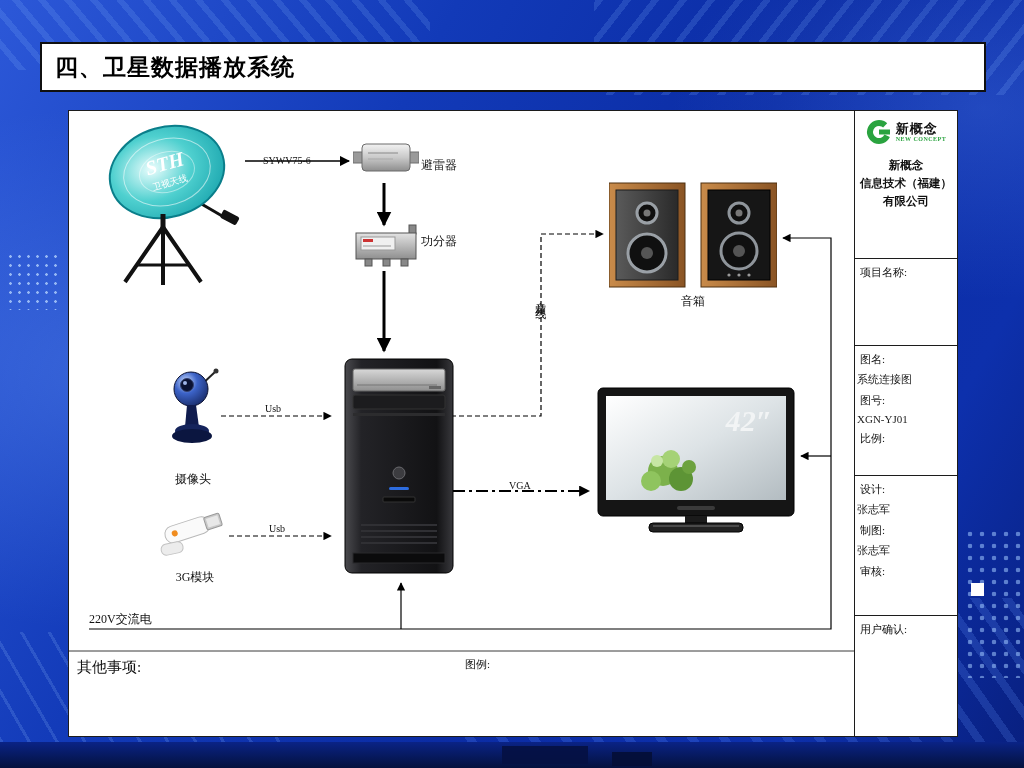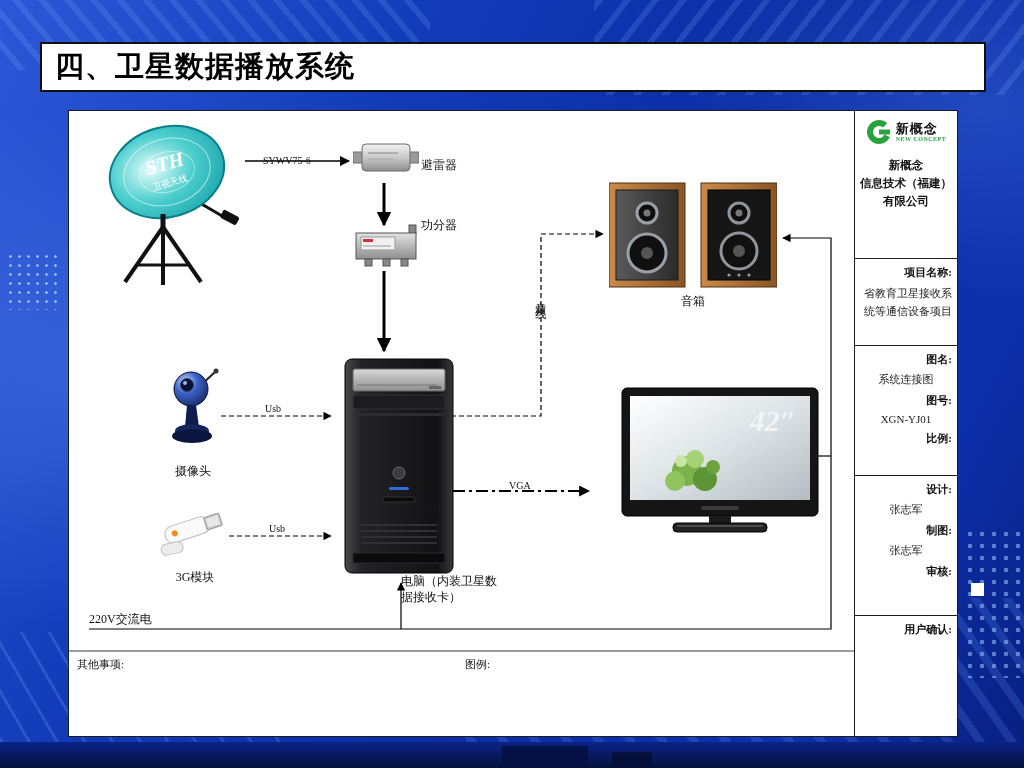--- a/index.html
+++ b/index.html
@@ -15,35 +15,35 @@
 #deco-tr{right:0;top:0;width:430px;height:95px;background:repeating-linear-gradient(-52deg,rgba(255,255,255,0) 0 16px,rgba(130,180,255,.18) 16px 22px)}
 #deco-br{right:0;bottom:0;width:560px;height:170px;background:repeating-linear-gradient(55deg,rgba(0,0,40,0) 0 18px,rgba(100,150,255,.20) 18px 26px)}
 #deco-bl{left:0;bottom:26px;width:300px;height:110px;background:repeating-linear-gradient(60deg,rgba(150,195,255,.18) 0 3px,rgba(0,0,0,0) 3px 24px)}
 #deco-dots-left{left:6px;top:252px;width:54px;height:58px;background-image:radial-gradient(rgba(185,215,255,.75) 1px,transparent 1.6px);background-size:9px 9px}
 #deco-dots-right{right:2px;top:528px;width:58px;height:150px;background-image:radial-gradient(rgba(160,200,255,.55) 2px,transparent 2.6px);background-size:12px 12px}
 #deco-white-sq{right:40px;top:583px;width:13px;height:13px;background:#fff}
 #deco-bottom{left:0;bottom:0;width:1024px;height:26px;background:linear-gradient(#0a2386,#04113d)}
 #deco-b1{left:502px;bottom:4px;width:86px;height:18px;background:#051142;opacity:.9}
 #deco-b2{left:612px;bottom:2px;width:40px;height:14px;background:#040e36;opacity:.9}
 .title-bar{position:absolute;left:40px;top:42px;width:946px;height:50px;background:#fff;border:2px solid #101010;display:flex;align-items:center;padding-left:13px}
-.title-bar span{font-family:"Liberation Sans","DejaVu Sans",sans-serif;font-weight:bold;font-size:29px;color:#000;letter-spacing:1px}
+.title-bar span{font-family:"Liberation Sans","DejaVu Sans",sans-serif;font-weight:bold;font-size:23px;color:#000;letter-spacing:1px}
 .diagram{position:absolute;left:68px;top:110px;width:890px;height:627px;background:#fff;border:1px solid #1c1c1c;overflow:hidden}
 .drawing{position:absolute;left:0;top:0;right:103px;bottom:0}
 .wires{position:absolute;left:0;top:0}
 .dev{position:absolute}
 .lbl{position:absolute;font-size:12px;color:#111;line-height:1.35}
 .lbl-s{font-size:10px}
 .center{text-align:center}
 .ml{white-space:pre-line}
 .vert{writing-mode:vertical-rl;text-orientation:upright;letter-spacing:3px;font-size:11px}
 .tblock{position:absolute;top:0;right:0;width:103px;height:100%;border-left:1px solid #1c1c1c;display:flex;flex-direction:column;background:#fff}
 .tb-sec{border-bottom:1px solid #1c1c1c;overflow:hidden}
 .tb-sec:last-child{border-bottom:none;flex:1}
-.tb-label{font-weight:bold;font-size:11px;color:#111;padding:6px 5px 0;text-align:right}
-.tb-value{font-size:11px;color:#222;text-align:center;padding:5px 2px 0}
+.tb-label{font-weight:normal;font-size:11px;color:#111;padding:6px 5px 0;text-align:left}
+.tb-value{font-size:11px;color:#222;text-align:left;padding:5px 2px 0}
 .logo-row{display:flex;align-items:center;justify-content:center;gap:4px;margin-top:8px}
 .logo-text{display:flex;flex-direction:column;line-height:1.1}
 .logo-cn{font-weight:bold;font-size:13px;color:#0e0e0e;letter-spacing:1px}
 .logo-en{font-size:6px;color:#2aa33f;font-weight:bold;letter-spacing:.5px}
 .company{text-align:center;font-weight:bold;font-size:11.5px;line-height:1.55;margin-top:12px;color:#111}
 </style>
 </head>
 <body>
 
 <div class="stage">
@@ -144,42 +144,42 @@
           <rect x="56" y="2" width="7" height="9" fill="#888" stroke="#555"></rect>
           <rect x="3" y="10" width="60" height="26" fill="url(#metalB)" stroke="#555"></rect>
           <rect x="8" y="14" width="34" height="13" fill="#f0f0f0" stroke="#999"></rect>
           <rect x="10" y="16" width="10" height="3" fill="#c33"></rect>
           <line x1="10" y1="23" x2="38" y2="23" stroke="#999"></line>
           <rect x="12" y="36" width="7" height="7" fill="#888" stroke="#555"></rect>
           <rect x="30" y="36" width="7" height="7" fill="#888" stroke="#555"></rect>
           <rect x="48" y="36" width="7" height="7" fill="#888" stroke="#555"></rect>
         </svg>
       </div>
-      <div class="lbl" style="left:352px;top:106px">功分器</div>
+      <div class="lbl" style="left:352px;top:122px">功分器</div>
 
       <div class="dev" style="left:96px;top:252px;width:56px;height:100px">
         <svg viewBox="0 0 56 100" width="56" height="100">
           <defs>
             <radialGradient id="camG" cx=".35" cy=".3" r=".95">
               <stop offset="0" stop-color="#cfe0ff"></stop>
               <stop offset=".35" stop-color="#3c63c8"></stop>
               <stop offset="1" stop-color="#0a1440"></stop>
             </radialGradient>
           </defs>
           <path d="M34 24 L50 9" stroke="#222" stroke-width="2" fill="none"></path>
           <circle cx="51" cy="8" r="2.5" fill="#333"></circle>
           <circle cx="26" cy="26" r="17" fill="url(#camG)" stroke="#0a1030"></circle>
           <circle cx="22" cy="22" r="6.5" fill="#0b1233" stroke="#33406e"></circle>
           <circle cx="20" cy="20" r="2" fill="#9fb4e8"></circle>
           <path d="M22 42 L20 64 L34 64 L31 42 Z" fill="#101c4e"></path>
           <ellipse cx="27" cy="68" rx="17" ry="7" fill="#15245c"></ellipse>
           <ellipse cx="27" cy="73" rx="20" ry="7" fill="#0b1640"></ellipse>
         </svg>
       </div>
-      <div class="lbl center" style="left:96px;top:352px;width:56px">摄像头</div>
+      <div class="lbl center" style="left:96px;top:360px;width:56px">摄像头</div>
       <div class="lbl lbl-s" style="left:196px;top:291px">Usb</div>
 
       <div class="dev" style="left:90px;top:390px;width:72px;height:62px">
         <svg viewBox="0 0 72 62" width="72" height="62">
           <g transform="rotate(-18 36 30)">
             <rect x="6" y="18" width="46" height="17" rx="8" fill="#fafafa" stroke="#b9b9b9"></rect>
             <rect x="48" y="20" width="16" height="13" rx="2" fill="#c9c9c9" stroke="#9a9a9a"></rect>
             <rect x="50" y="22" width="12" height="9" fill="#e8e8e8"></rect>
             <circle cx="16" cy="26" r="3" fill="#f08c1e"></circle>
           </g>
@@ -214,22 +214,20 @@
           <rect x="44" y="140" width="32" height="5" rx="1" fill="#0a0a0a" stroke="#333"></rect>
           <g stroke="#303034" stroke-width="2">
             <line x1="22" y1="168" x2="98" y2="168"></line>
             <line x1="22" y1="174" x2="98" y2="174"></line>
             <line x1="22" y1="180" x2="98" y2="180"></line>
             <line x1="22" y1="186" x2="98" y2="186"></line>
           </g>
           <rect x="14" y="196" width="92" height="10" fill="#0b0b0c" stroke="#2a2a2c"></rect>
         </svg>
       </div>
-      <div class="lbl ml" style="left:332px;top:462px;width:140px">电脑（内装卫星数
-据接收卡）</div>
 
       <div class="dev" style="left:540px;top:70px;width:168px;height:108px">
         <svg viewBox="0 0 168 108" width="168" height="108">
           <defs>
             <linearGradient id="woodG" x1="0" y1="0" x2="1" y2="0">
               <stop offset="0" stop-color="#c98b4a"></stop>
                 <stop offset="1" stop-color="#8a5424"></stop>
             </linearGradient>
             <linearGradient id="frontG" x1="0" y1="0" x2="1" y2="0">
               <stop offset="0" stop-color="#5a5a5a"></stop>
@@ -254,21 +252,21 @@
             <circle cx="28" cy="94" r="1.6" fill="#999"></circle>
             <circle cx="38" cy="94" r="1.6" fill="#999"></circle>
             <circle cx="48" cy="94" r="1.6" fill="#999"></circle>
           </g>
         </svg>
       </div>
       <div class="lbl center" style="left:540px;top:182px;width:168px">音箱</div>
 
       <div class="lbl vert" style="left:464px;top:182px;height:72px">音频线</div>
 
-      <div class="dev" style="left:552px;top:276px;width:224px;height:158px">
+      <div class="dev" style="left:528px;top:276px;width:224px;height:158px">
         <svg viewBox="0 0 198 158" width="198" height="158">
           <defs>
             <linearGradient id="scrG" x1="0" y1="0" x2="1" y2="1">
               <stop offset="0" stop-color="#ffffff"></stop>
               <stop offset=".5" stop-color="#dde3e6"></stop>
               <stop offset="1" stop-color="#b3bcc1"></stop>
             </linearGradient>
           </defs>
           <rect x="1" y="1" width="196" height="128" rx="5" fill="#151515" stroke="#000"></rect>
           <rect x="9" y="9" width="180" height="104" fill="url(#scrG)"></rect>
@@ -283,21 +281,21 @@
           <text x="152" y="44" font-size="30" font-style="italic" font-weight="bold" fill="#f2f4f5" text-anchor="middle">42″</text>
           <rect x="80" y="119" width="38" height="4" rx="2" fill="#3a3a3a"></rect>
           <rect x="88" y="129" width="22" height="7" fill="#1b1b1b"></rect>
           <rect x="52" y="136" width="94" height="9" rx="4" fill="#222" stroke="#000"></rect>
           <rect x="56" y="138" width="86" height="2" fill="#4a4a4a"></rect>
         </svg>
       </div>
       <div class="lbl lbl-s" style="left:440px;top:368px">VGA</div>
 
       <div class="lbl" style="left:20px;top:500px">220V交流电</div>
-      <div class="lbl" style="left:8px;top:546px;font-size:11px">其他事项:</div>
+      <div class="lbl" style="left:8px;top:546px;font-size:15px">其他事项:</div>
       <div class="lbl" style="left:396px;top:546px;font-size:11px">图例:</div>
     </div>
 
     <div class="tblock">
 
       <div class="tb-sec" style="height:148px">
         <div class="logo-row">
           <svg width="26" height="26" viewBox="0 0 26 26">
             <circle cx="13" cy="13" r="9" fill="none" stroke="#2aa33f" stroke-width="6" stroke-dasharray="45 12" transform="rotate(25 13 13)"></circle>
             <rect x="13" y="10.5" width="11" height="5" fill="#2aa33f"></rect>
@@ -307,22 +305,20 @@
             <span class="logo-en">NEW CONCEPT</span>
           </div>
         </div>
         <div class="company ml">新概念
 信息技术（福建）
 有限公司</div>
       </div>
 
       <div class="tb-sec" style="height:87px">
         <div class="tb-label">项目名称:</div>
-        <div class="tb-value ml" style="text-align:left;padding-left:9px;line-height:1.6">省教育卫星接收系
-统等通信设备项目</div>
       </div>
 
       <div class="tb-sec" style="height:130px">
         <div class="tb-label">图名:</div>
         <div class="tb-value">系统连接图</div>
         <div class="tb-label">图号:</div>
         <div class="tb-value">XGN-YJ01</div>
         <div class="tb-label">比例:</div>
       </div>
 

